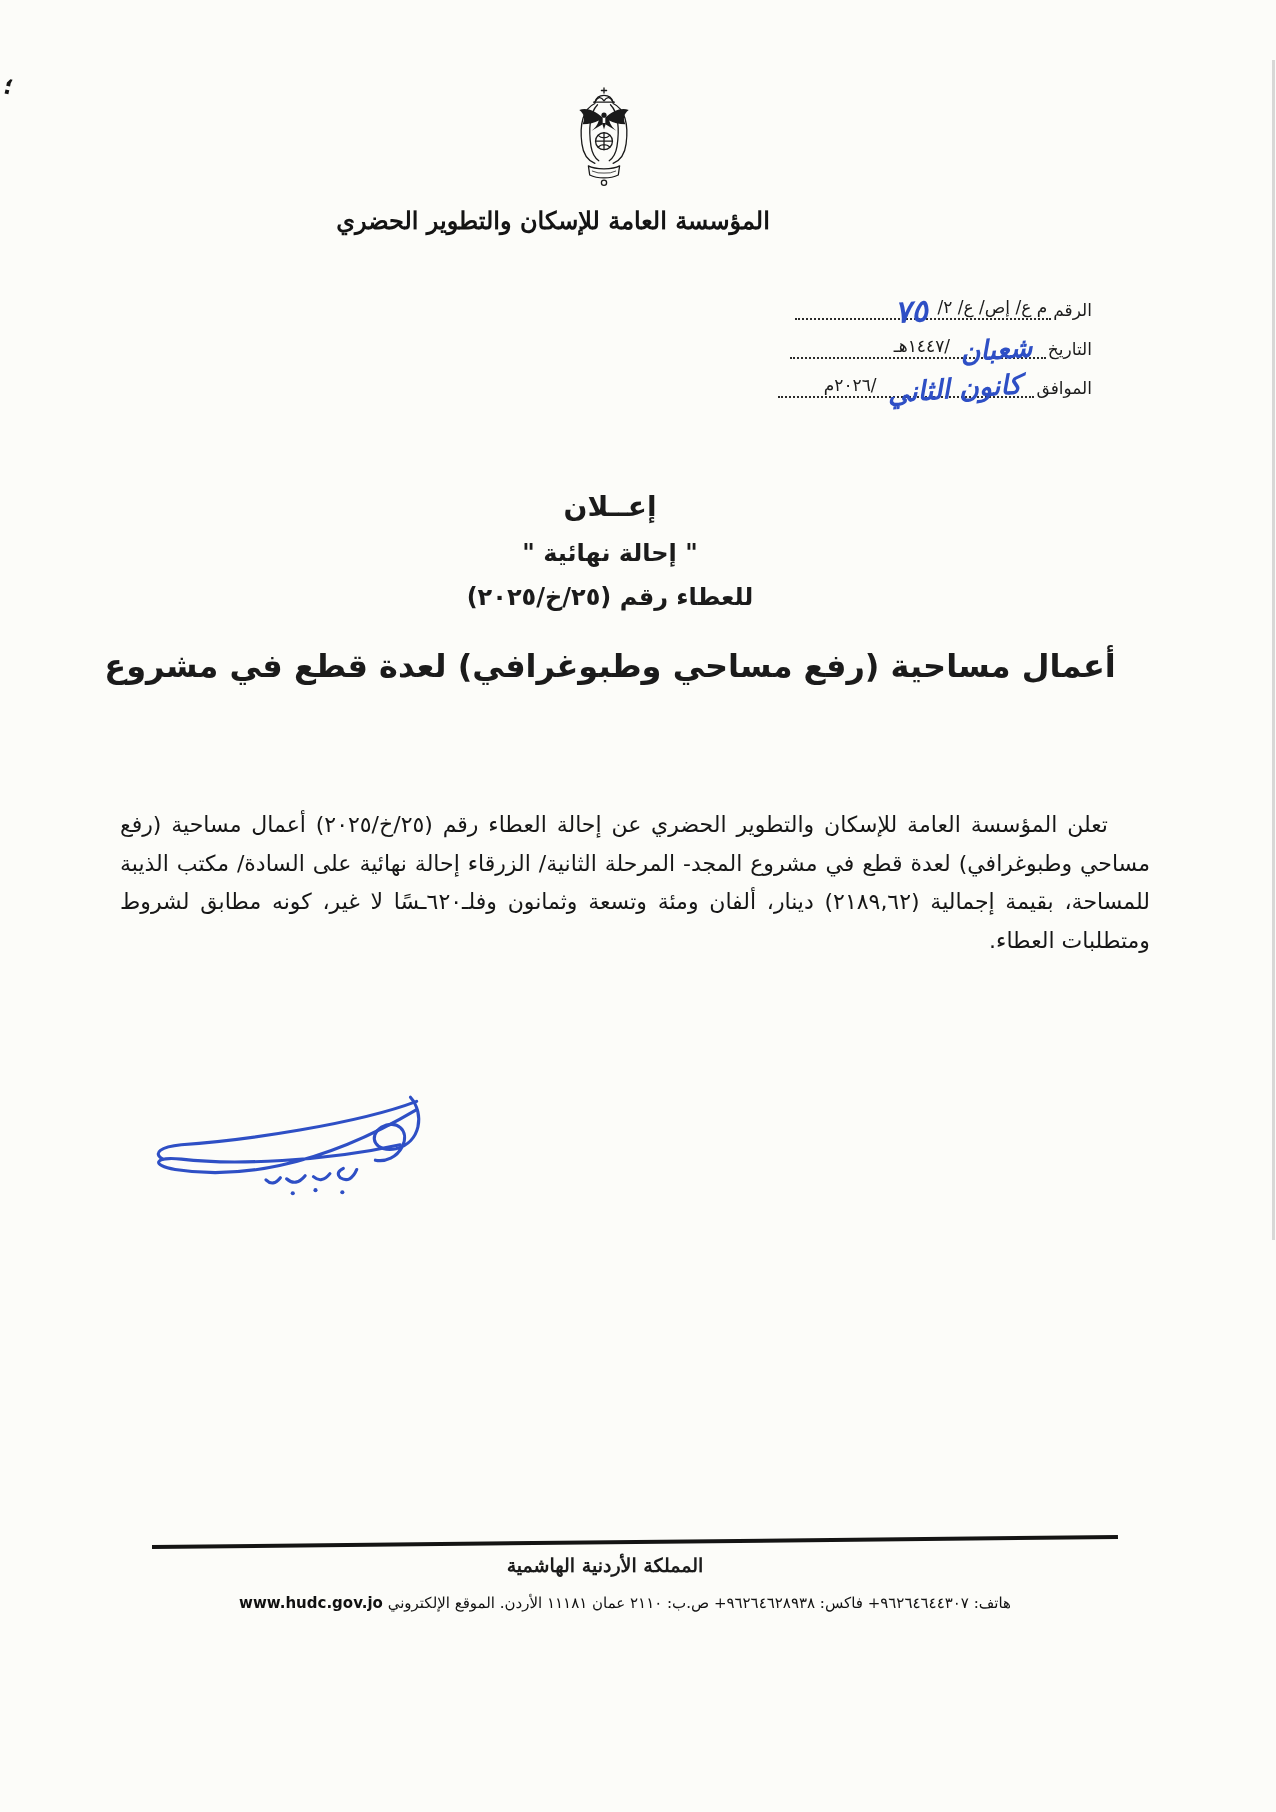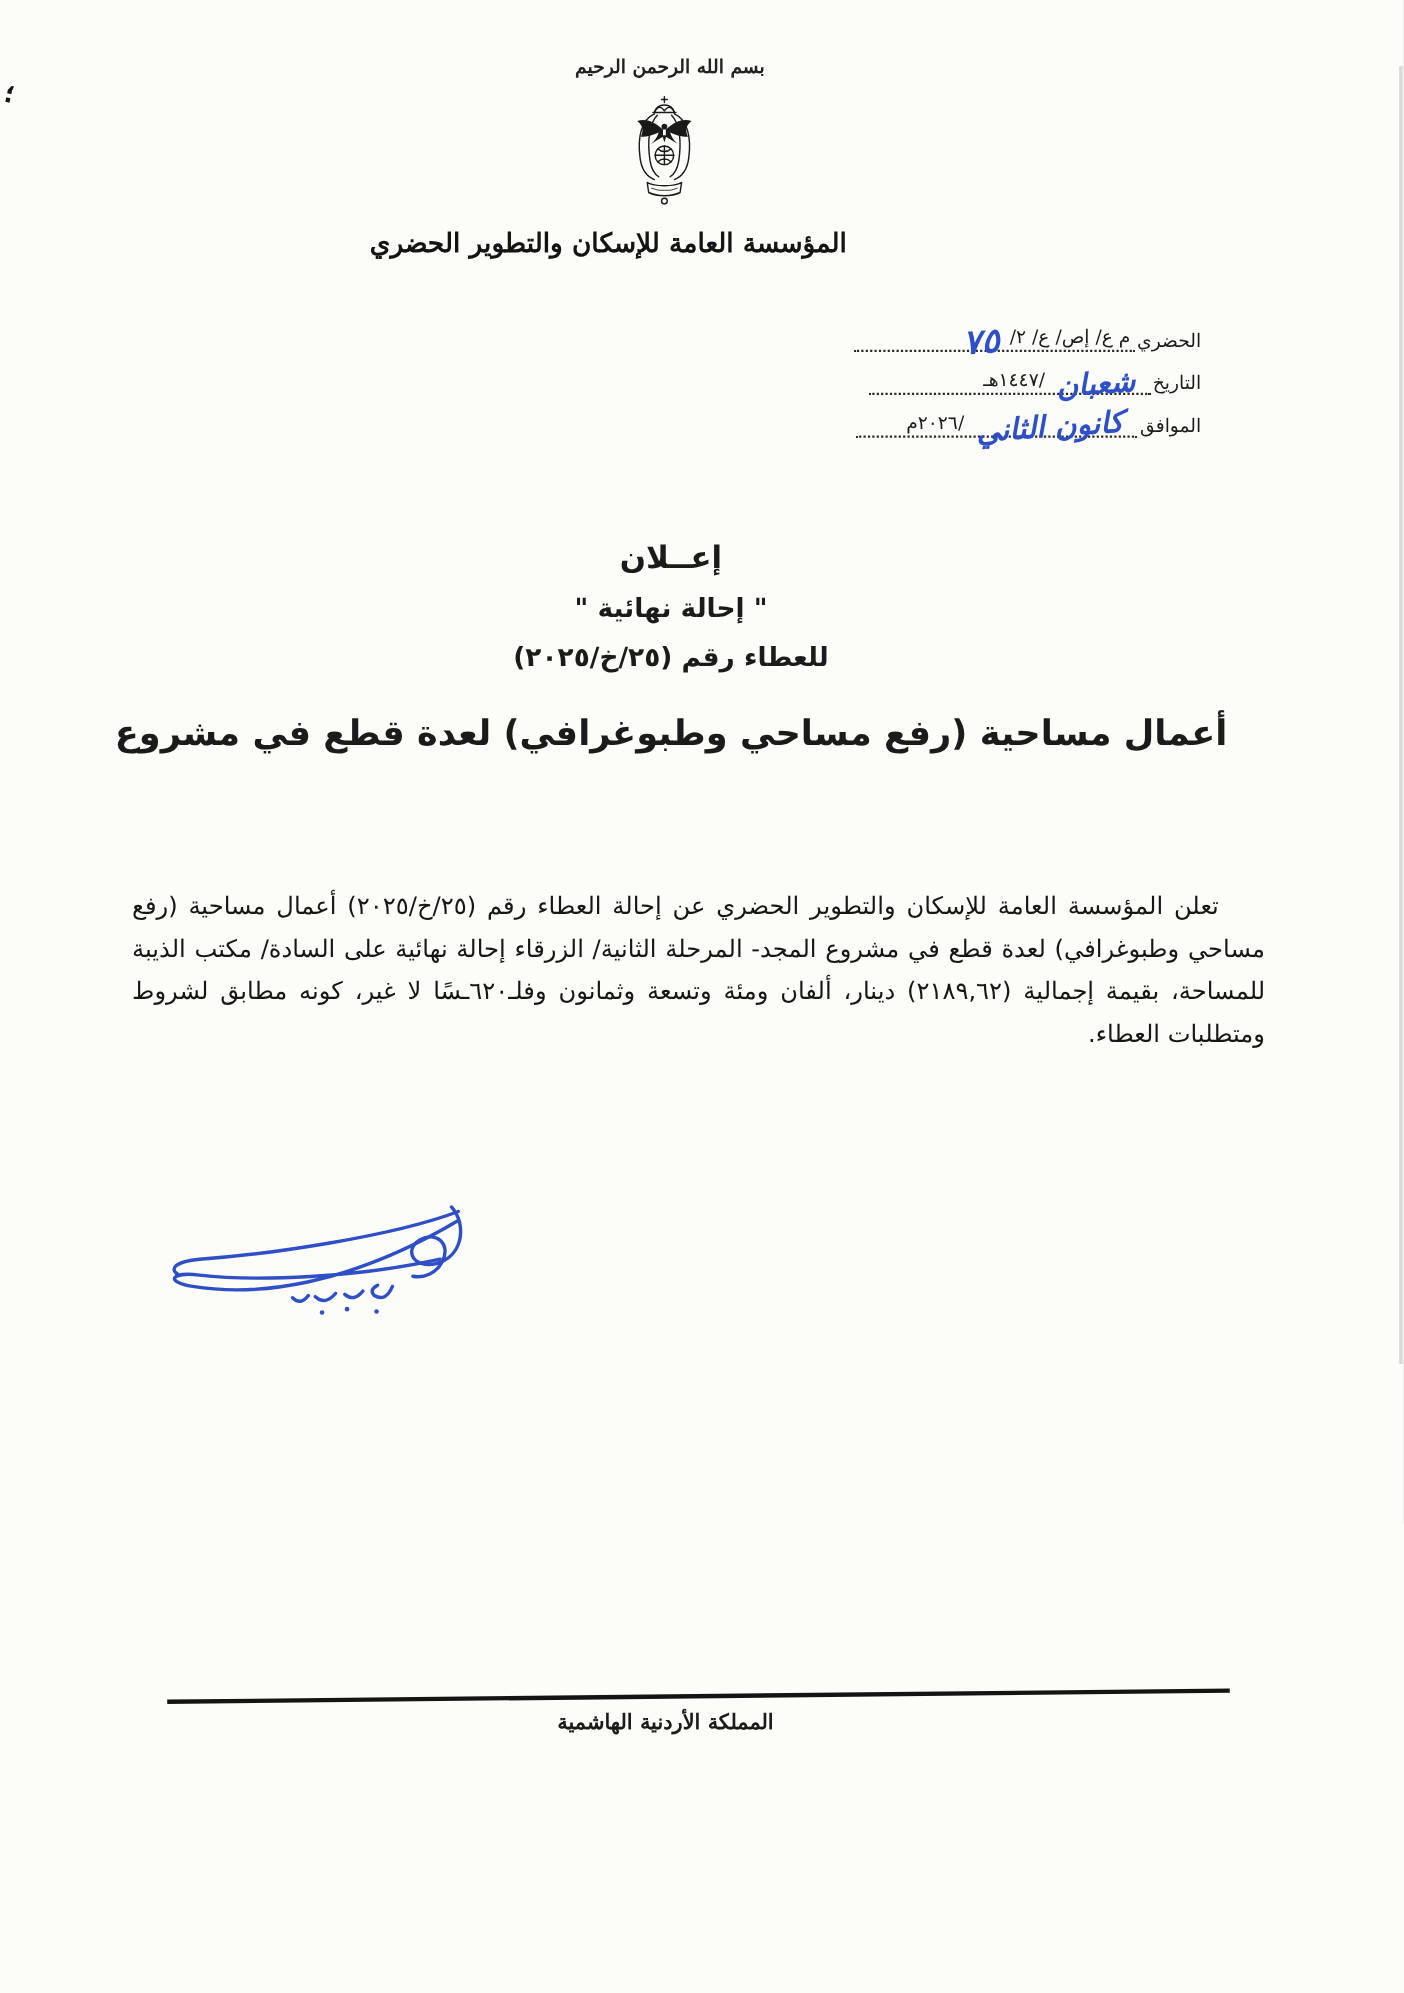--- a/index.html
+++ b/index.html
@@ -86,21 +86,20 @@
   .website { direction:ltr; unicode-bidi:embed; font-family:"DejaVu Sans", sans-serif; font-weight:bold; }
 </style>
 </head>
 <body>
 
 <div class="page">
 
   <div class="scan-edge"></div>
   <div class="edge-mark">؛</div>
 
-  <div class="basmala">بسم الله الرحمن الرحيم</div>
 
   <div class="crest">
     <svg viewBox="0 0 120 160" width="78" height="104" xmlns="http://www.w3.org/2000/svg" fill="none" stroke="#1a1a1a" stroke-width="2" stroke-linecap="round" stroke-linejoin="round">
 
       <path d="M60 6 v8 M56 10 h8"></path>
       <path d="M46 28 C50 14 70 14 74 28"></path>
       <path d="M46 28 C50 20 55 18 60 26 C65 18 70 20 74 28"></path>
       <path d="M44 28 h32"></path>
 
       <path d="M46 30 C28 38 22 62 26 92 C28 108 36 118 46 122"></path>
@@ -119,21 +118,21 @@
       <path d="M36 126 C46 132 74 132 84 126 L82 140 C70 146 50 146 38 140 Z"></path>
       <path d="M42 134 q9 4 18 3 q10 1 18 -3" stroke-width="1.2"></path>
       <circle cx="60" cy="152" r="4"></circle>
     </svg>
   </div>
 
   <div class="org-calligraphy">المؤسسة العامة للإسكان والتطوير الحضري</div>
 
   <div class="ref-block">
     <div class="ref-line">
-      <span class="ref-label">الحضري</span>
+      <span class="ref-label">الرقم</span>
       <span class="ref-fill">
         <span class="printed">م ع/ إص/ ع/ ٢/</span>
         <span class="handwritten hw-big">٧٥</span>
       </span>
     </div>
     <div class="ref-line">
       <span class="ref-label">التاريخ</span>
       <span class="ref-fill">
         <span class="handwritten">شعبان</span>
         <span class="printed">/١٤٤٧هـ</span>
@@ -166,14 +165,15 @@
       <path d="M252 64 C 180 80 90 84 40 78 C 14 75 10 84 34 88 C 90 97 170 88 268 30"></path>
       <path d="M210 88 q-6 14 -16 8 q-5 -5 3 -9 M184 92 q-8 10 -16 3 M160 94 q-9 11 -18 3 M136 96 q-7 9 -14 2"></path>
       <circle cx="196" cy="110" r="2" fill="#2e4fc5" stroke="none"></circle>
       <circle cx="170" cy="108" r="2" fill="#2e4fc5" stroke="none"></circle>
       <circle cx="148" cy="111" r="2" fill="#2e4fc5" stroke="none"></circle>
     </svg>
   </div>
 
   <div class="footer-rule"></div>
   <div class="kingdom">المملكة الأردنية الهاشمية</div>
+  <div class="contact"><span>هاتف: ٩٦٢٦٤٦٤٤٣٠٧+ فاكس: ٩٦٢٦٤٦٢٨٩٣٨+ ص.ب: ٢١١٠ عمان ١١١٨١ الأردن. الموقع الإلكتروني </span><span class="website">www.hudc.gov.jo</span></div>
 
 </div>
 
 </body></html>

